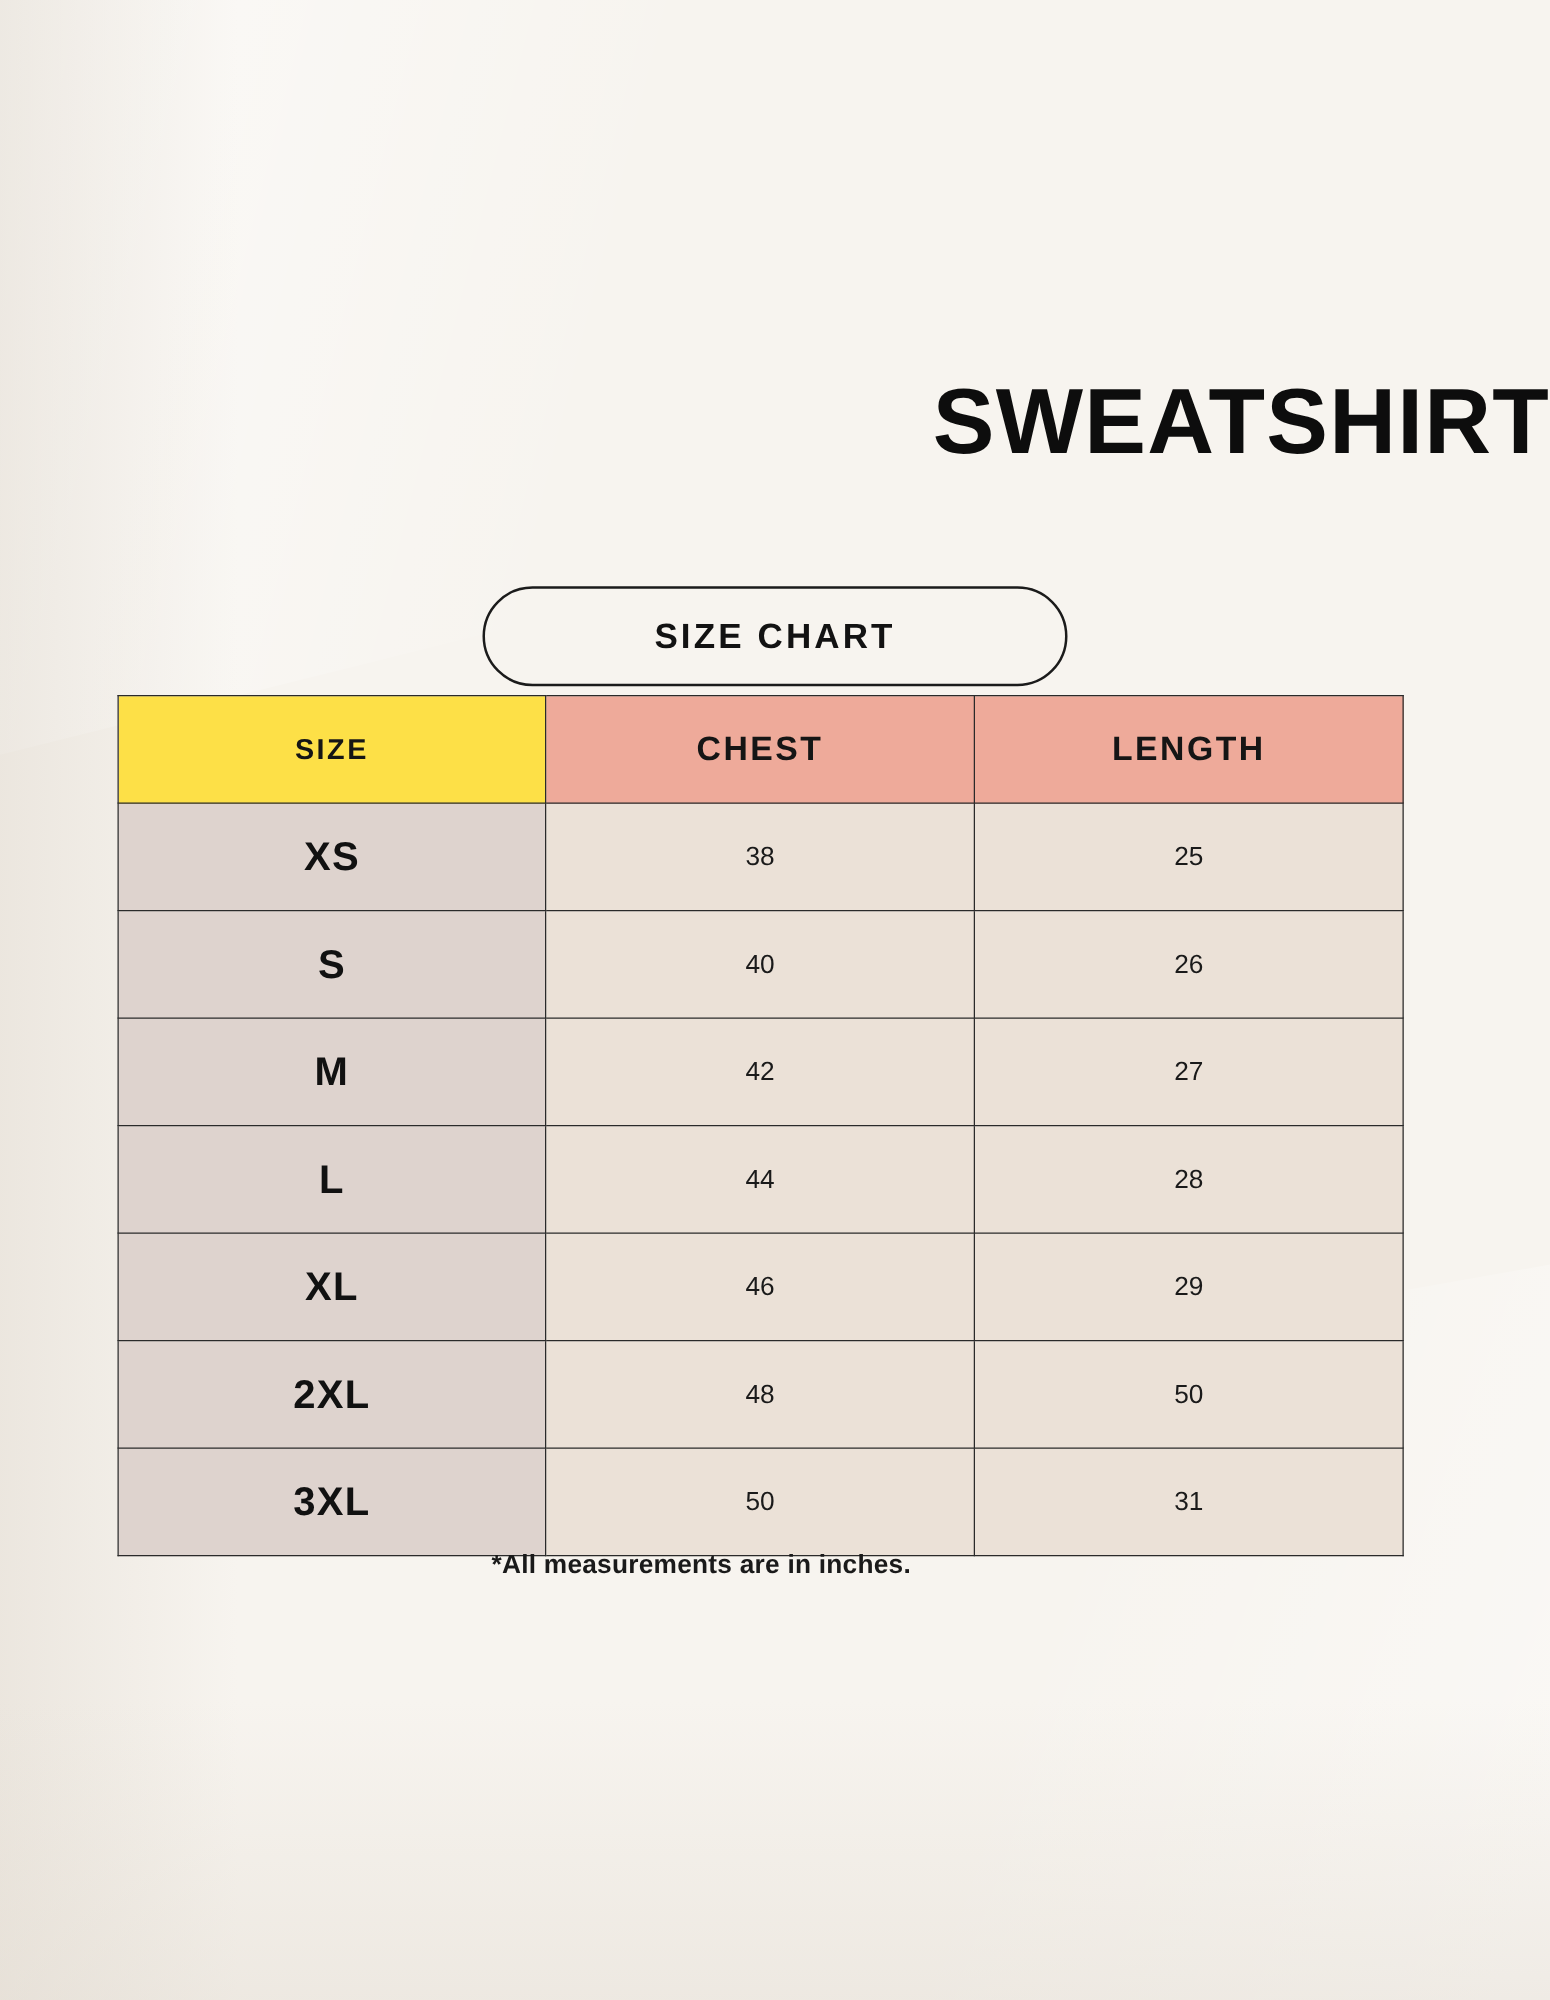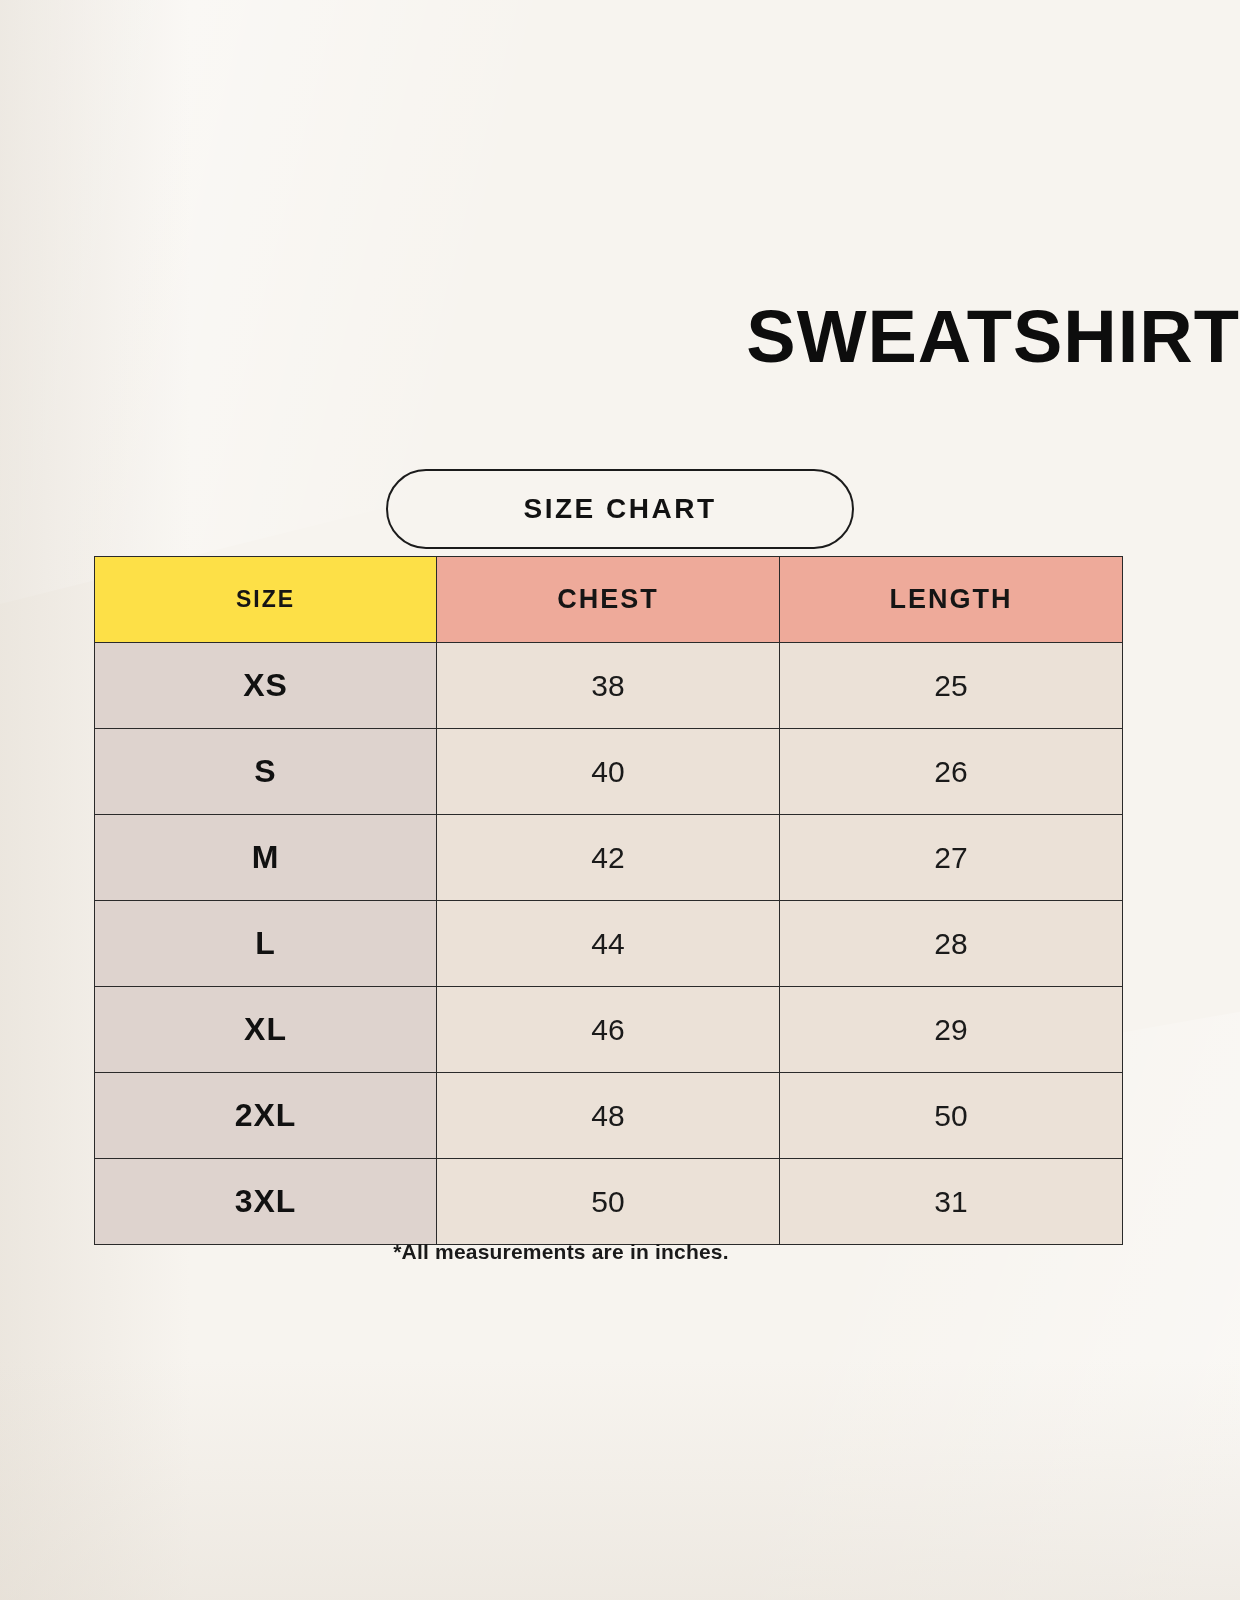--- a/index.html
+++ b/index.html
@@ -139,21 +139,21 @@
   }
   td.cell-size {
     background: #ded3ce;
     font-size: 32px;
     font-weight: 700;
     letter-spacing: 1px;
     color: #111111;
   }
   td.cell-measure {
     background: #ebe1d7;
-    font-size: 30px;
+    font-size: 21px;
     font-weight: 400;
     color: #1a1a1a;
   }
   .footnote {
     position: absolute;
     top: 1240px;
     left: 0;
     width: 1122px;
     text-align: center;
     font-size: 21px;

